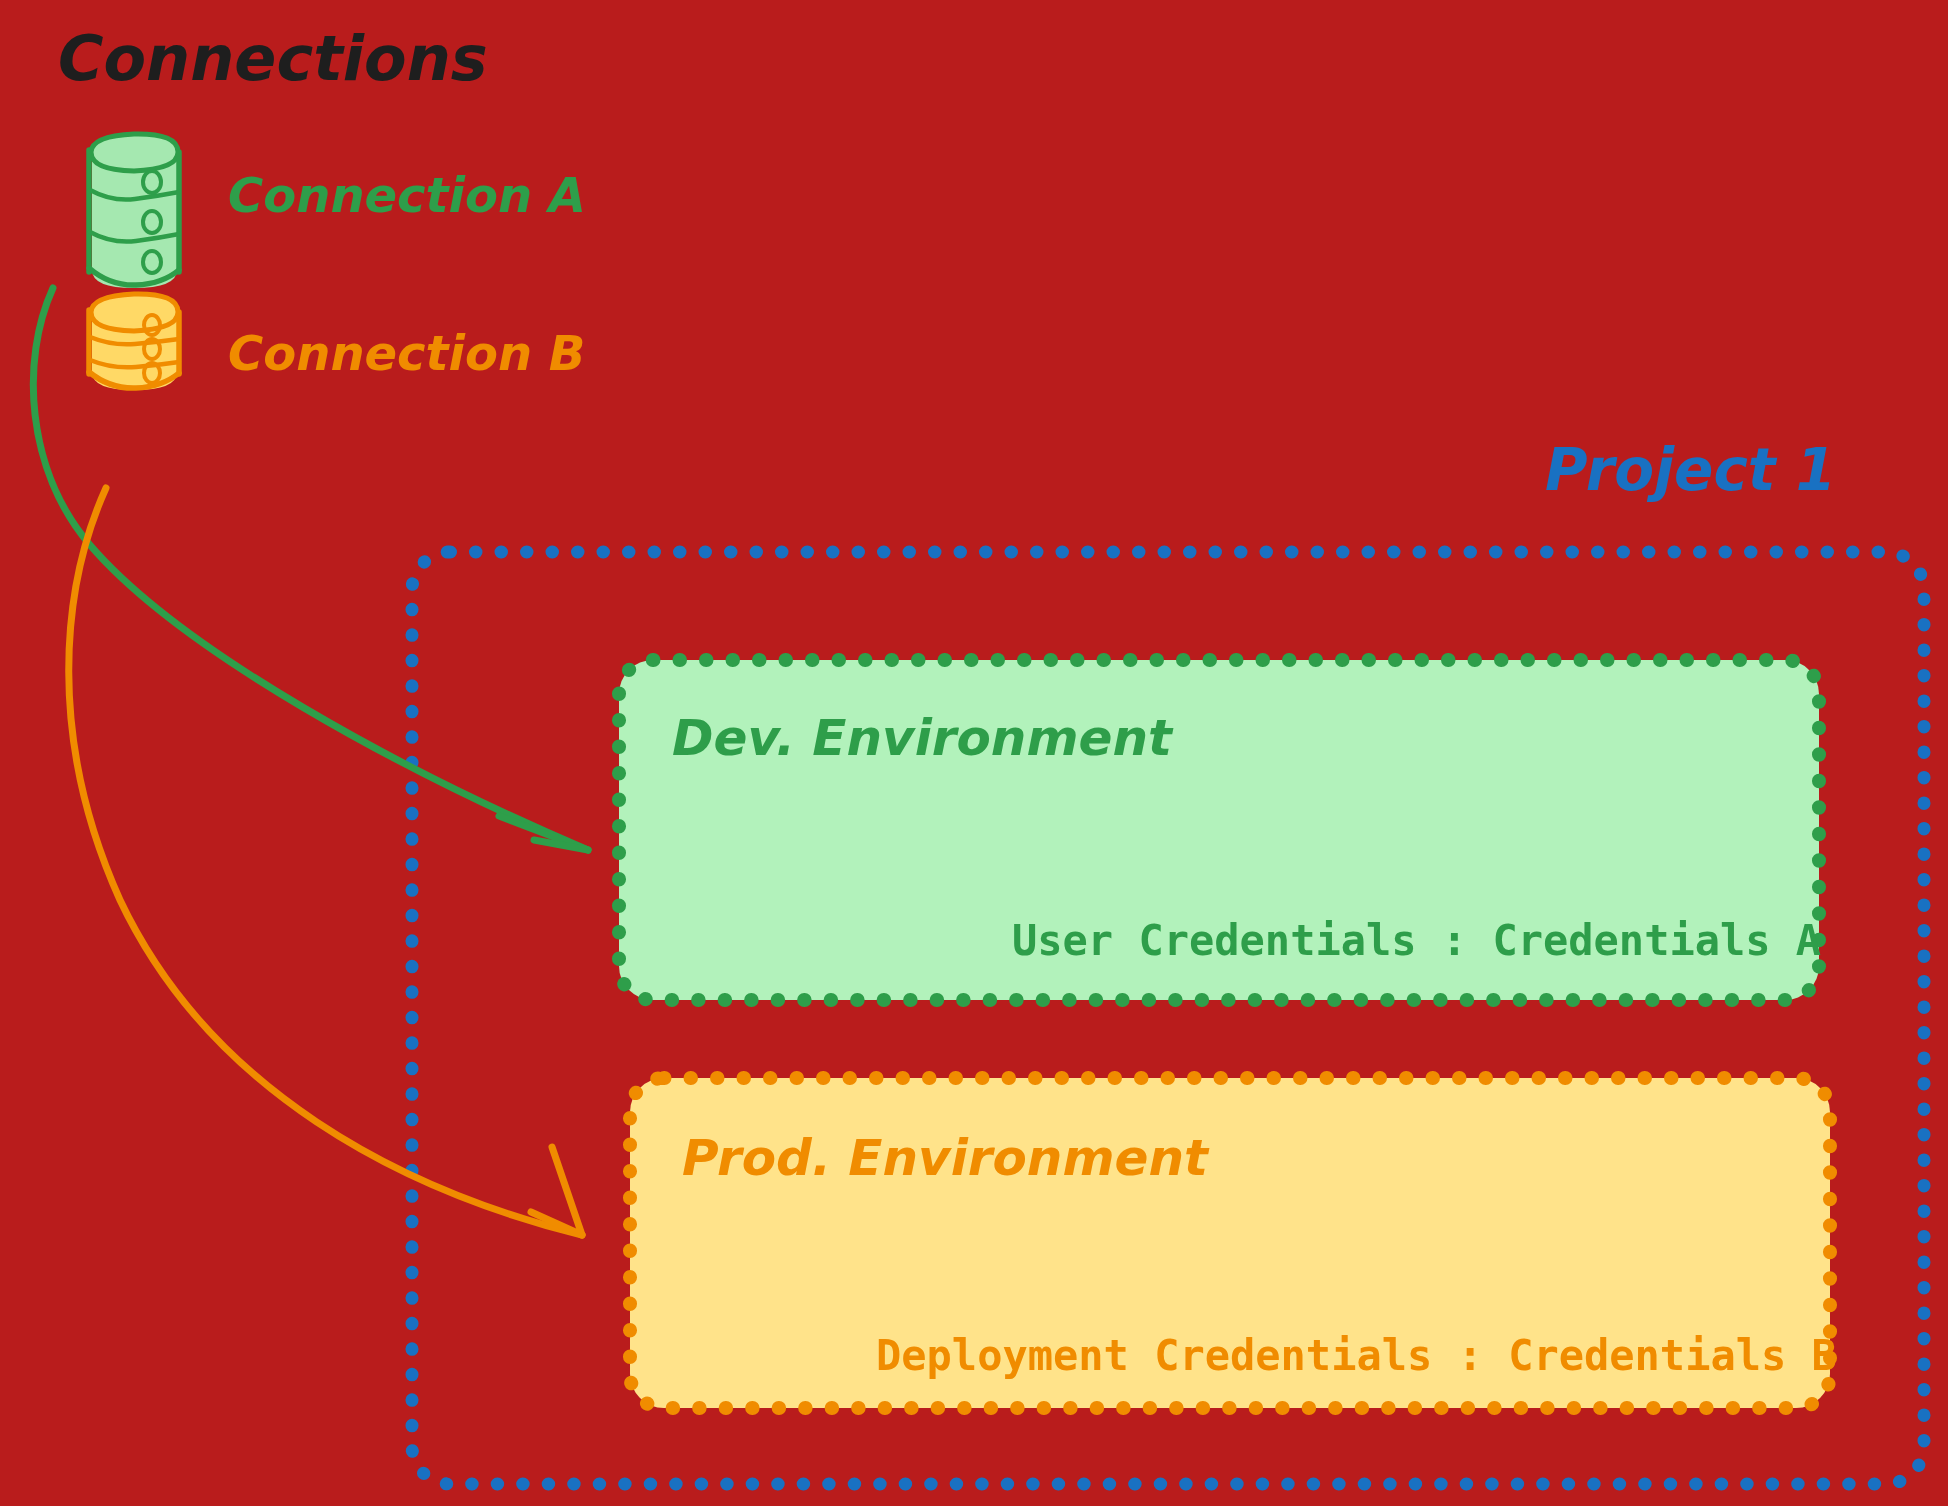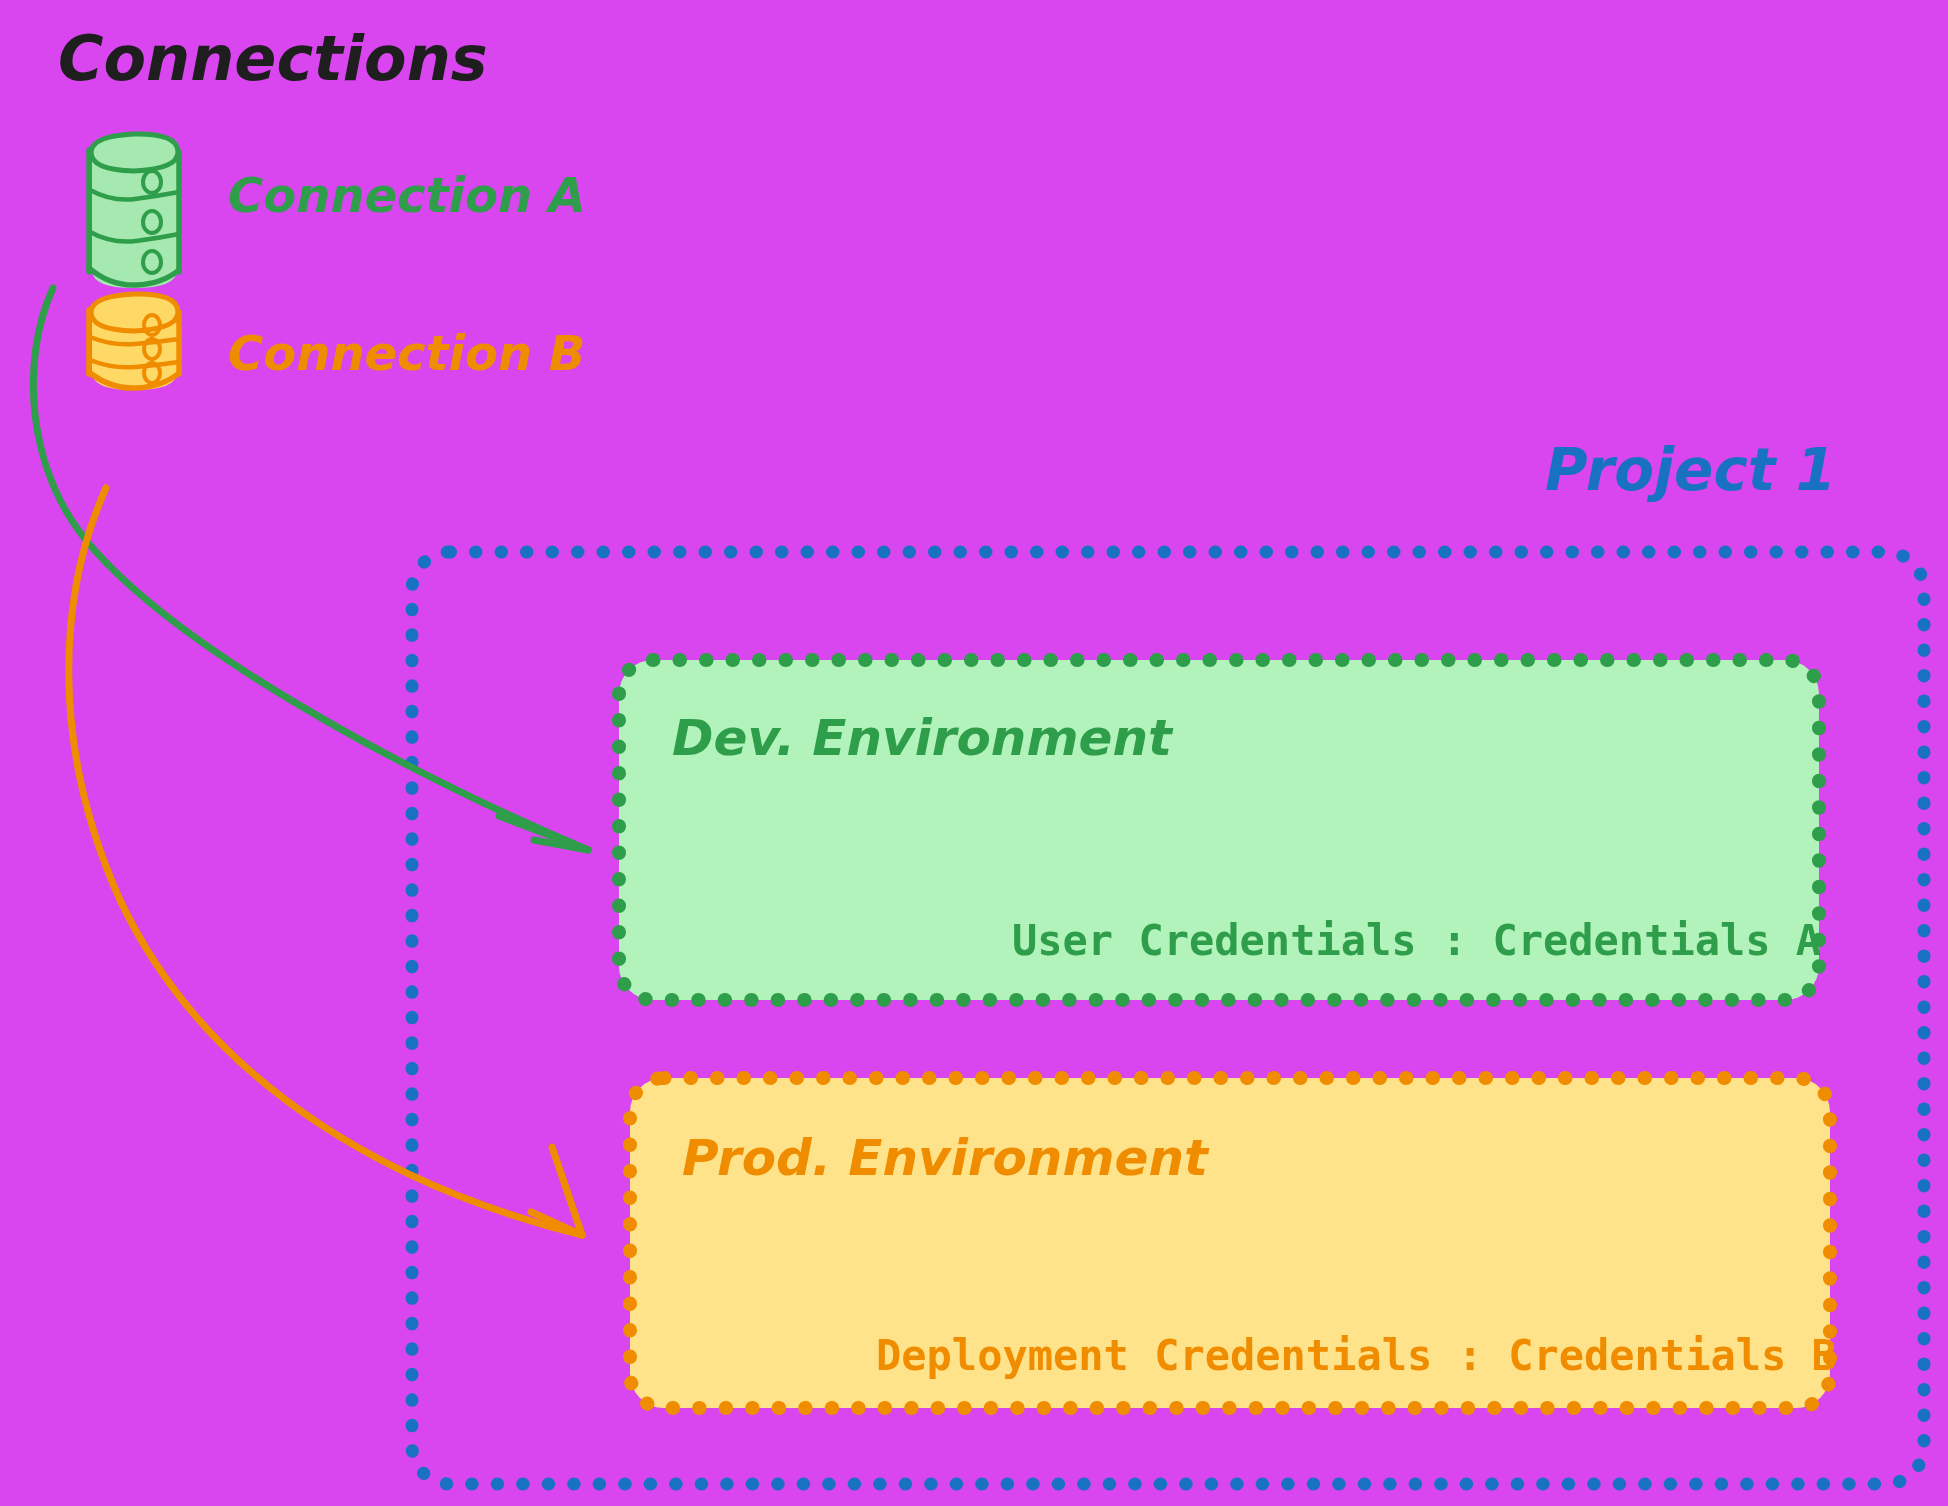--- a/index.html
+++ b/index.html
@@ -8,21 +8,21 @@
     padding: 0;
     background: #ffffff;
   }
   body {
     font-family: "DejaVu Sans", sans-serif;
   }
   #canvas {
     position: relative;
     width: 1948px;
     height: 1506px;
-    background: #d946ef;
+    background: #b91c1c;
     overflow: hidden;
   }
   #diagram-svg {
     position: absolute;
     left: 0;
     top: 0;
     width: 1948px;
     height: 1506px;
   }
   .hand-title {

